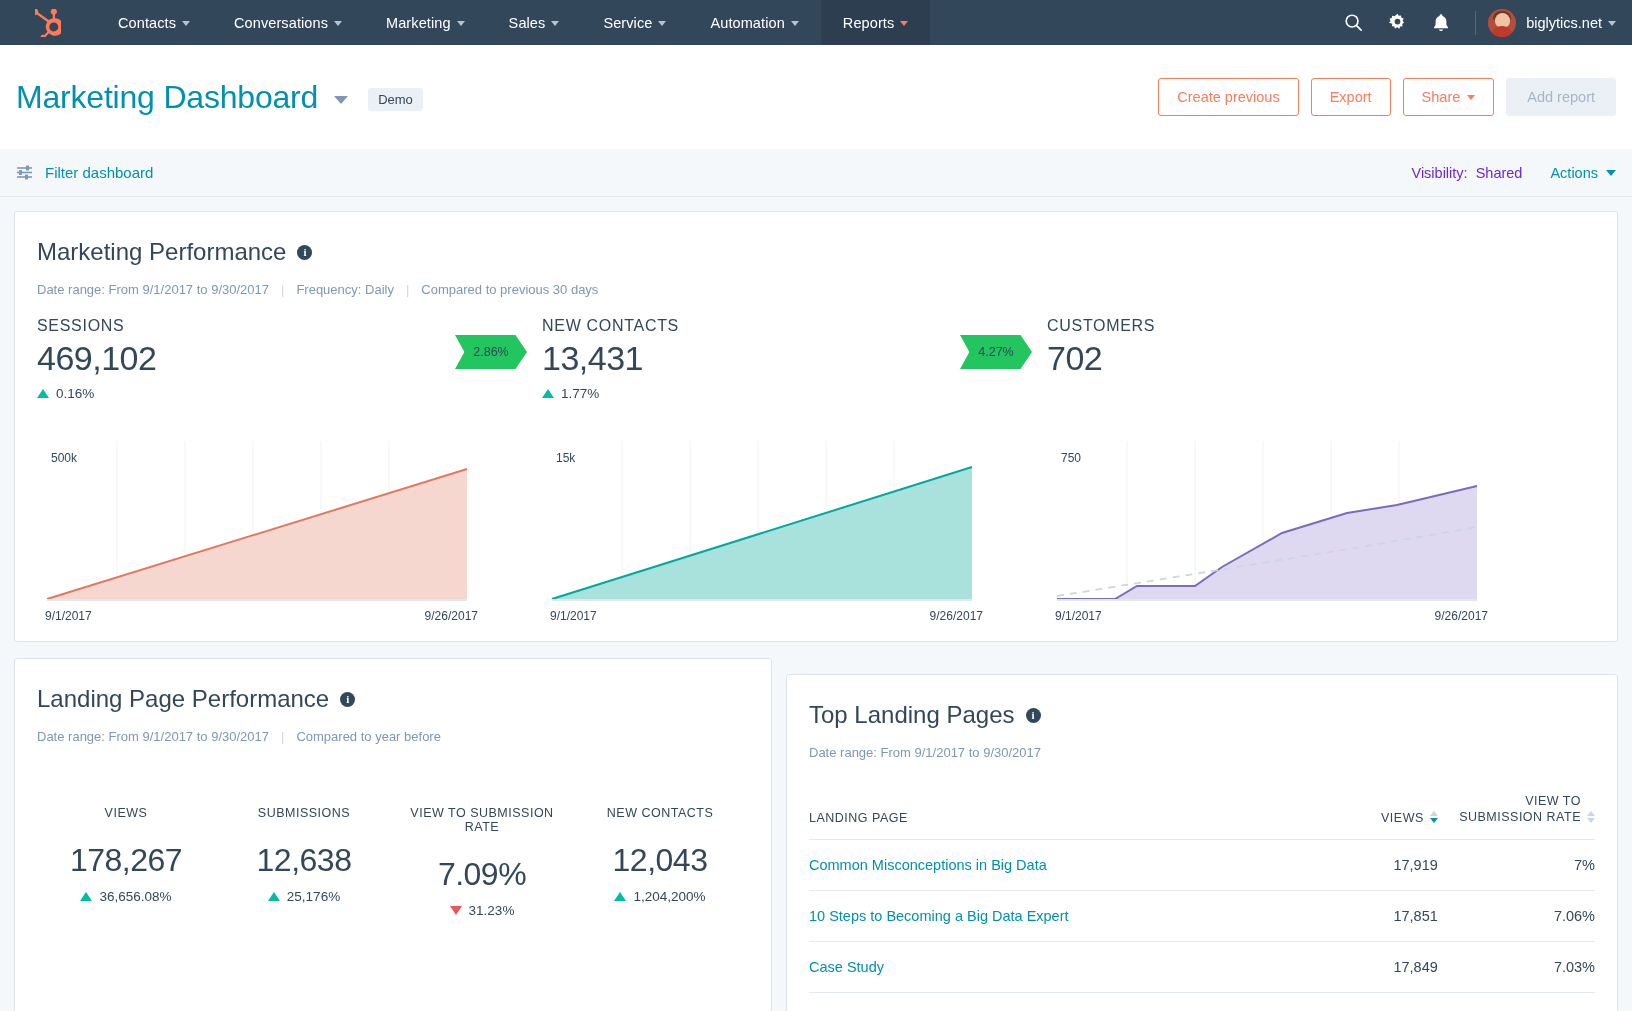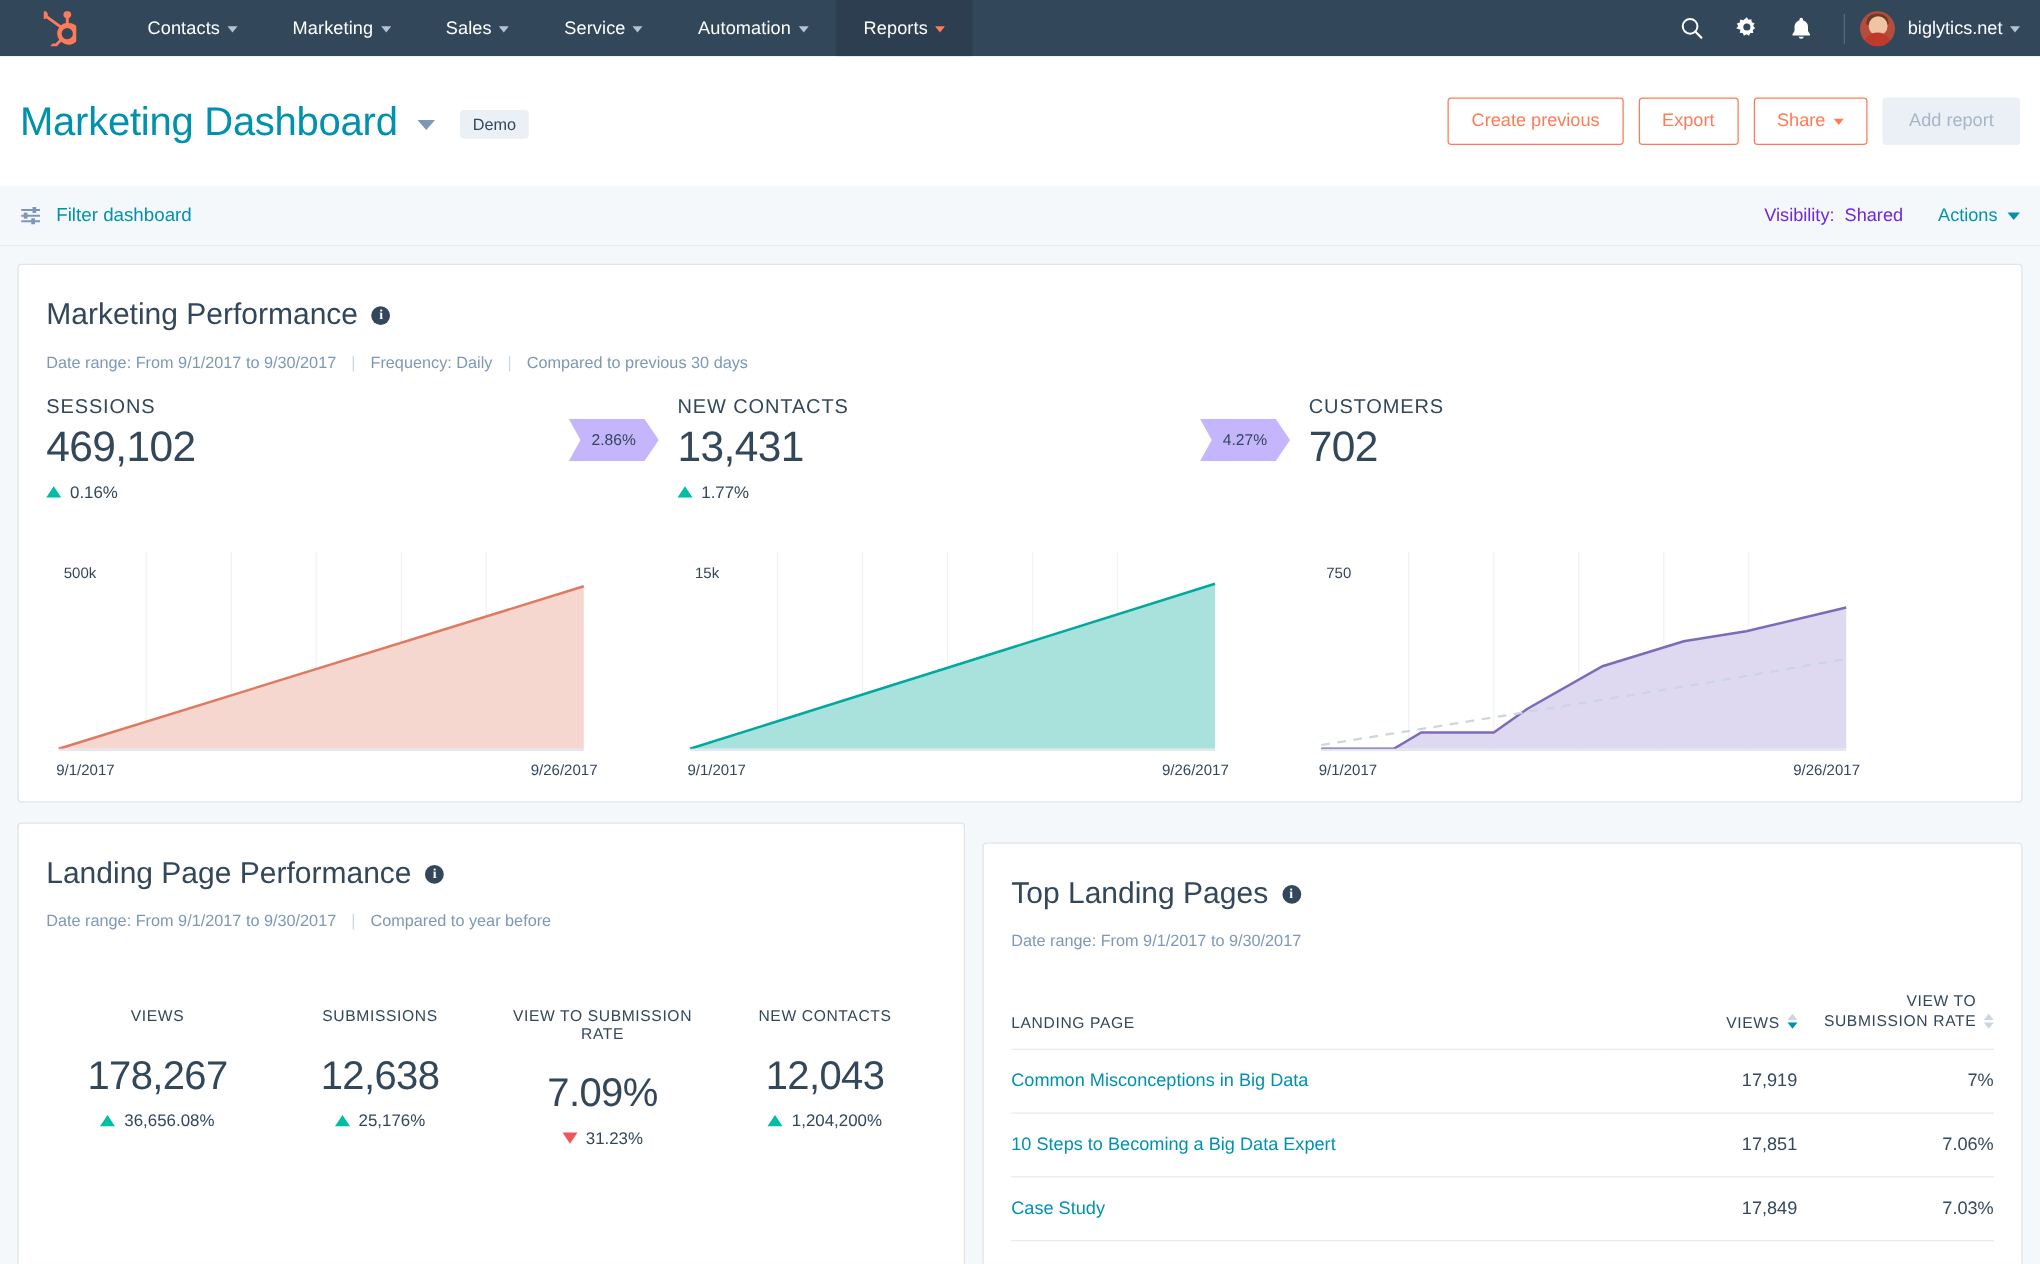--- a/index.html
+++ b/index.html
@@ -288,21 +288,21 @@
     width: 0; height: 0;
     border-left: 6px solid transparent;
     border-right: 6px solid transparent;
     border-top: 9px solid #f2545b;
   }
   .conv-badge {
     position: absolute;
     top: 18px;
     height: 34px;
     width: 72px;
-    background: #c4b5fd;
+    background: #22c55e;
     color: #33475b;
     font-size: 12.5px;
     display: flex;
     align-items: center;
     justify-content: center;
     clip-path: polygon(0 0, 84% 0, 100% 50%, 84% 100%, 0 100%, 13% 50%);
   }
   #conv1 { left: 418px; }
   #conv2 { left: 923px; }
 
@@ -412,20 +412,24 @@
 
 <div class="topnav">
   <div class="logo-wrap">
     <svg class="hs-logo" width="26" height="28" viewBox="0 0 26 28">
       <path d="M20 9.4V5.6a3.1 3.1 0 1 0-2.3 0v3.8a8.6 8.6 0 0 0-4 1.7L3.2 3.5a3.4 3.4 0 1 0-1.2 2L12.3 13a8.6 8.6 0 0 0 .1 9.7l-3.2 3.2a2.8 2.8 0 1 0 1.6 1.6l3.2-3.2a8.7 8.7 0 1 0 6-15zm-1.1 13a4.5 4.5 0 1 1 4.4-4.5 4.5 4.5 0 0 1-4.4 4.5z" fill="#ff7a59"></path>
     </svg>
   </div>
   <div class="nav-items">
     <div class="nav-item">
       <span>Contacts</span>
+      <i class="caret-down"></i>
+    </div>
+    <div class="nav-item">
+      <span>Conversations</span>
       <i class="caret-down"></i>
     </div>
     <div class="nav-item">
       <span>Marketing</span>
       <i class="caret-down"></i>
     </div>
     <div class="nav-item">
       <span>Sales</span>
       <i class="caret-down"></i>
     </div>

